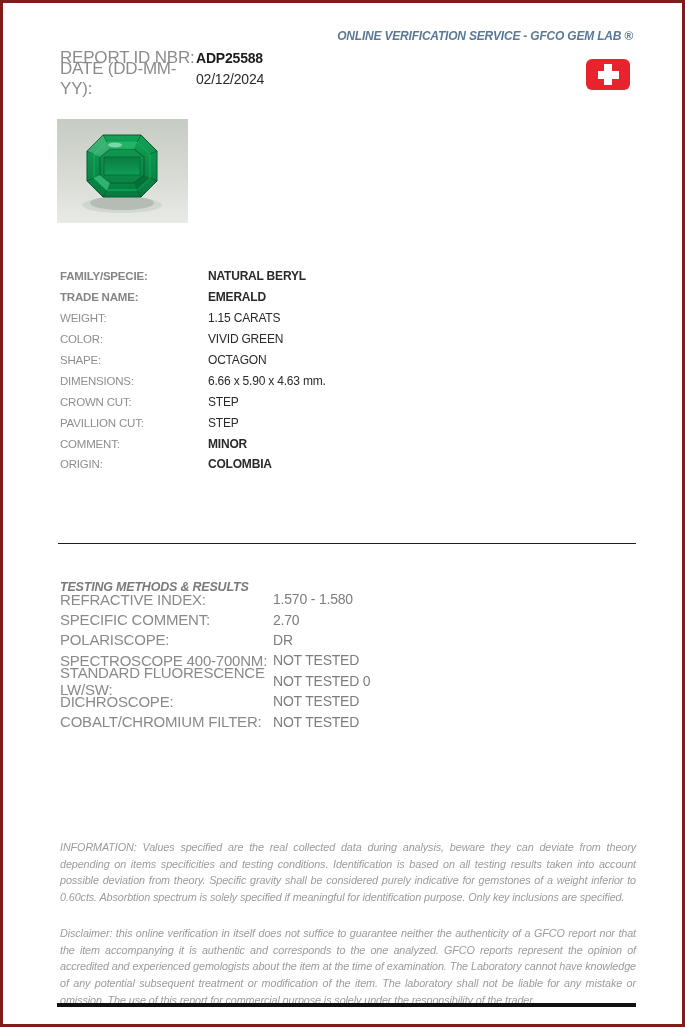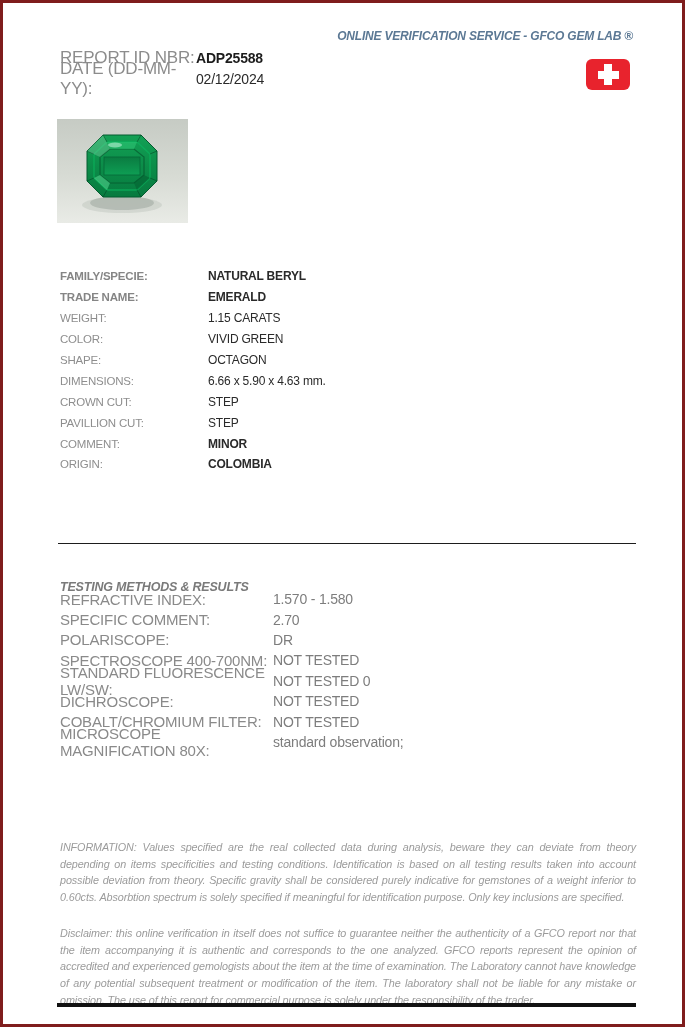--- a/index.html
+++ b/index.html
@@ -197,24 +197,20 @@
       <span class="testing-value">NOT TESTED 0</span>
     </div>
     <div class="testing-row">
       <span class="testing-label">DICHROSCOPE:</span>
       <span class="testing-value">NOT TESTED</span>
     </div>
     <div class="testing-row">
       <span class="testing-label">COBALT/CHROMIUM FILTER:</span>
       <span class="testing-value">NOT TESTED</span>
     </div>
-    <div class="testing-row">
-      <span class="testing-label">MICROSCOPE MAGNIFICATION 80X:</span>
-      <span class="testing-value">standard observation;</span>
-    </div>
   </div>
 
   <div class="para para-info">INFORMATION: Values specified are the real collected data during analysis, beware they can deviate from theory depending on items specificities and testing conditions. Identification is based on all testing results taken into account possible deviation from theory. Specific gravity shall be considered purely indicative for gemstones of a weight inferior to 0.60cts. Absorbtion spectrum is solely specified if meaningful for identification purpose. Only key inclusions are specified.</div>
 
   <div class="para para-disclaimer">Disclaimer: this online verification in itself does not suffice to guarantee neither the authenticity of a GFCO report nor that the item accompanying it is authentic and corresponds to the one analyzed. GFCO reports represent the opinion of accredited and experienced gemologists about the item at the time of examination. The Laboratory cannot have knowledge of any potential subsequent treatment or modification of the item. The laboratory shall not be liable for any mistake or omission. The use of this report for commercial purpose is solely under the responsibility of the trader.</div>
 
   <div class="bottom-rule"></div>
 
 </div>
 

